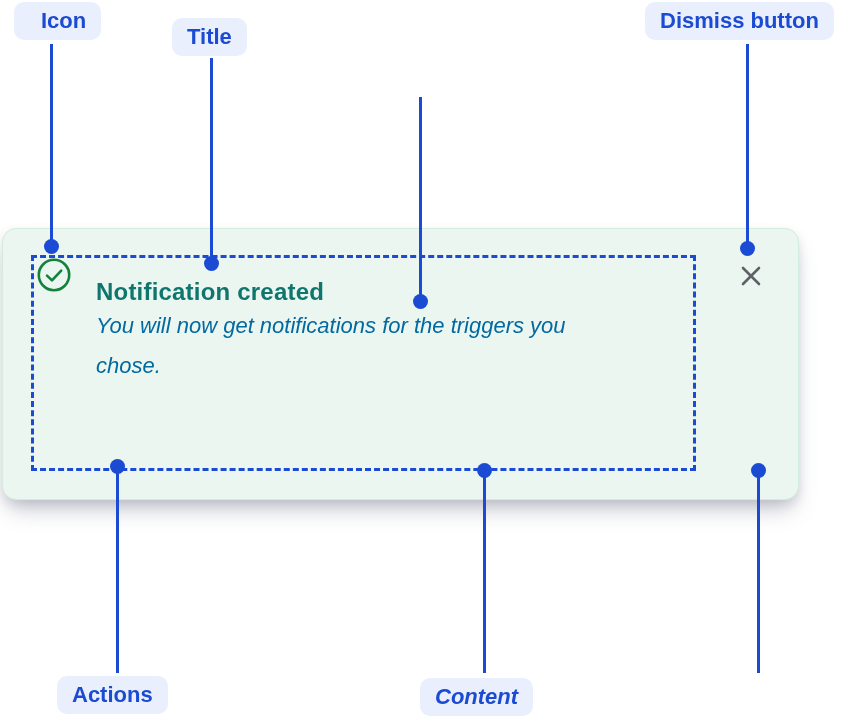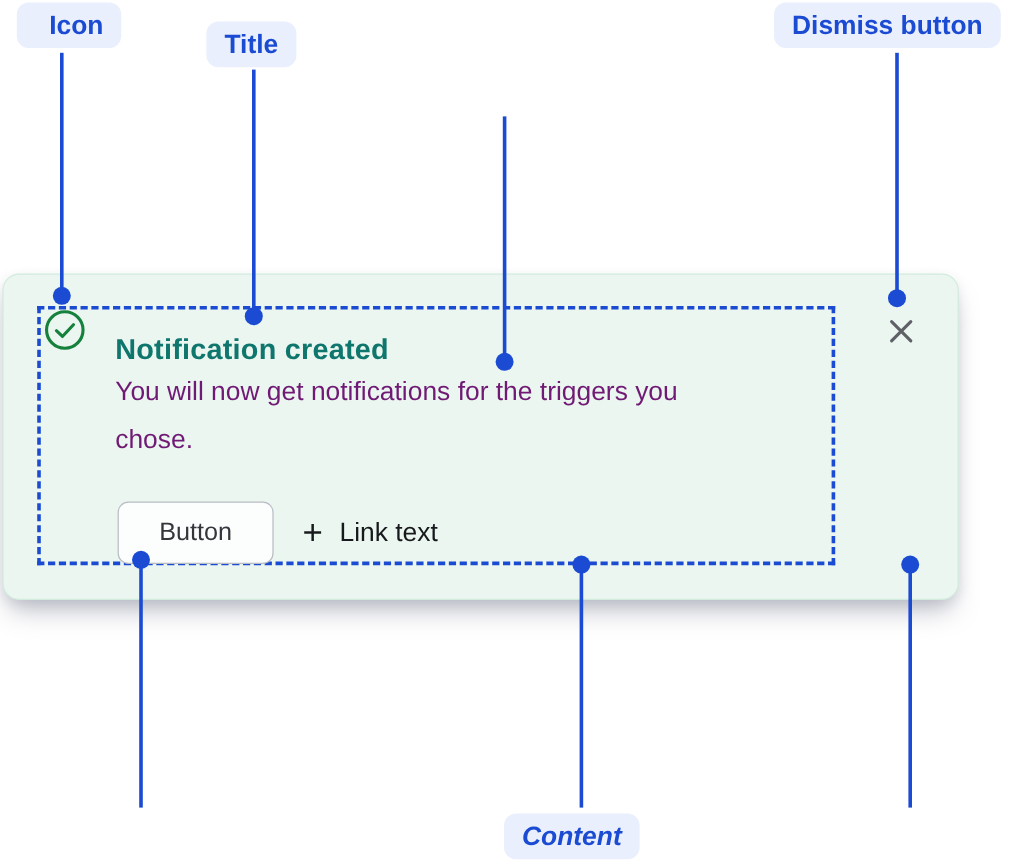--- a/index.html
+++ b/index.html
@@ -29,21 +29,21 @@
     pointer-events:none;
   }
   .check-icon{position:absolute;left:34px;top:29px;}
   .card-title{
     position:absolute;left:93px;top:49px;margin:0;
     font-size:24px;font-weight:700;color:#0f766e;letter-spacing:0.2px;
   }
   .card-desc{
     position:absolute;left:93px;top:77px;margin:0;
     width:525px;
-    font-size:22px;line-height:40px;color:#701a75;
+    font-size:22px;line-height:40px;color:#0369a1;font-style:italic;
   }
   .actions-row{
     position:absolute;left:95px;top:189px;
     display:flex;align-items:center;gap:24px;
   }
   .btn{
     width:130px;height:52px;
     background:#fcfdfd;
     border:1px solid #b8bcc3;
     border-radius:9px;
@@ -110,27 +110,20 @@
 
     <svg class="check-icon" width="34" height="34" viewBox="0 0 34 34">
       <circle cx="17" cy="17" r="15.2" fill="none" stroke="#15813d" stroke-width="2.6"></circle>
       <polyline points="10,17.6 15,22.4 24.2,12.6" fill="none" stroke="#15813d" stroke-width="2.6" stroke-linecap="round" stroke-linejoin="round"></polyline>
     </svg>
 
     <h2 class="card-title">Notification created</h2>
 
     <p class="card-desc">You will now get notifications for the triggers you chose.</p>
 
-    <div class="actions-row">
-      <button class="btn">Button</button>
-      <a class="link">
-        <span class="plus-glyph">+</span>
-        <span class="link-label">Link text</span>
-      </a>
-    </div>
 
     <button class="dismiss">
       <svg width="28" height="28" viewBox="0 0 28 28">
         <line x1="6" y1="6" x2="22" y2="22" stroke="#5f6167" stroke-width="2.6" stroke-linecap="round"></line>
         <line x1="22" y1="6" x2="6" y2="22" stroke="#5f6167" stroke-width="2.6" stroke-linecap="round"></line>
       </svg>
     </button>
   </div>
 
   <div class="cline line-icon"></div>
@@ -145,15 +138,16 @@
   <div class="dot dot-title"></div>
   <div class="dot dot-description"></div>
   <div class="dot dot-dismiss"></div>
   <div class="dot dot-actions"></div>
   <div class="dot dot-content"></div>
   <div class="dot dot-container"></div>
 
   <div class="pill pill-icon">Icon</div>
   <div class="pill pill-title">Title</div>
   <div class="pill pill-dismiss">Dismiss button</div>
+  <div class="pill pill-actions">Actions</div>
   <div class="pill pill-content">Content</div>
 
 </div>
 
 </body></html>

